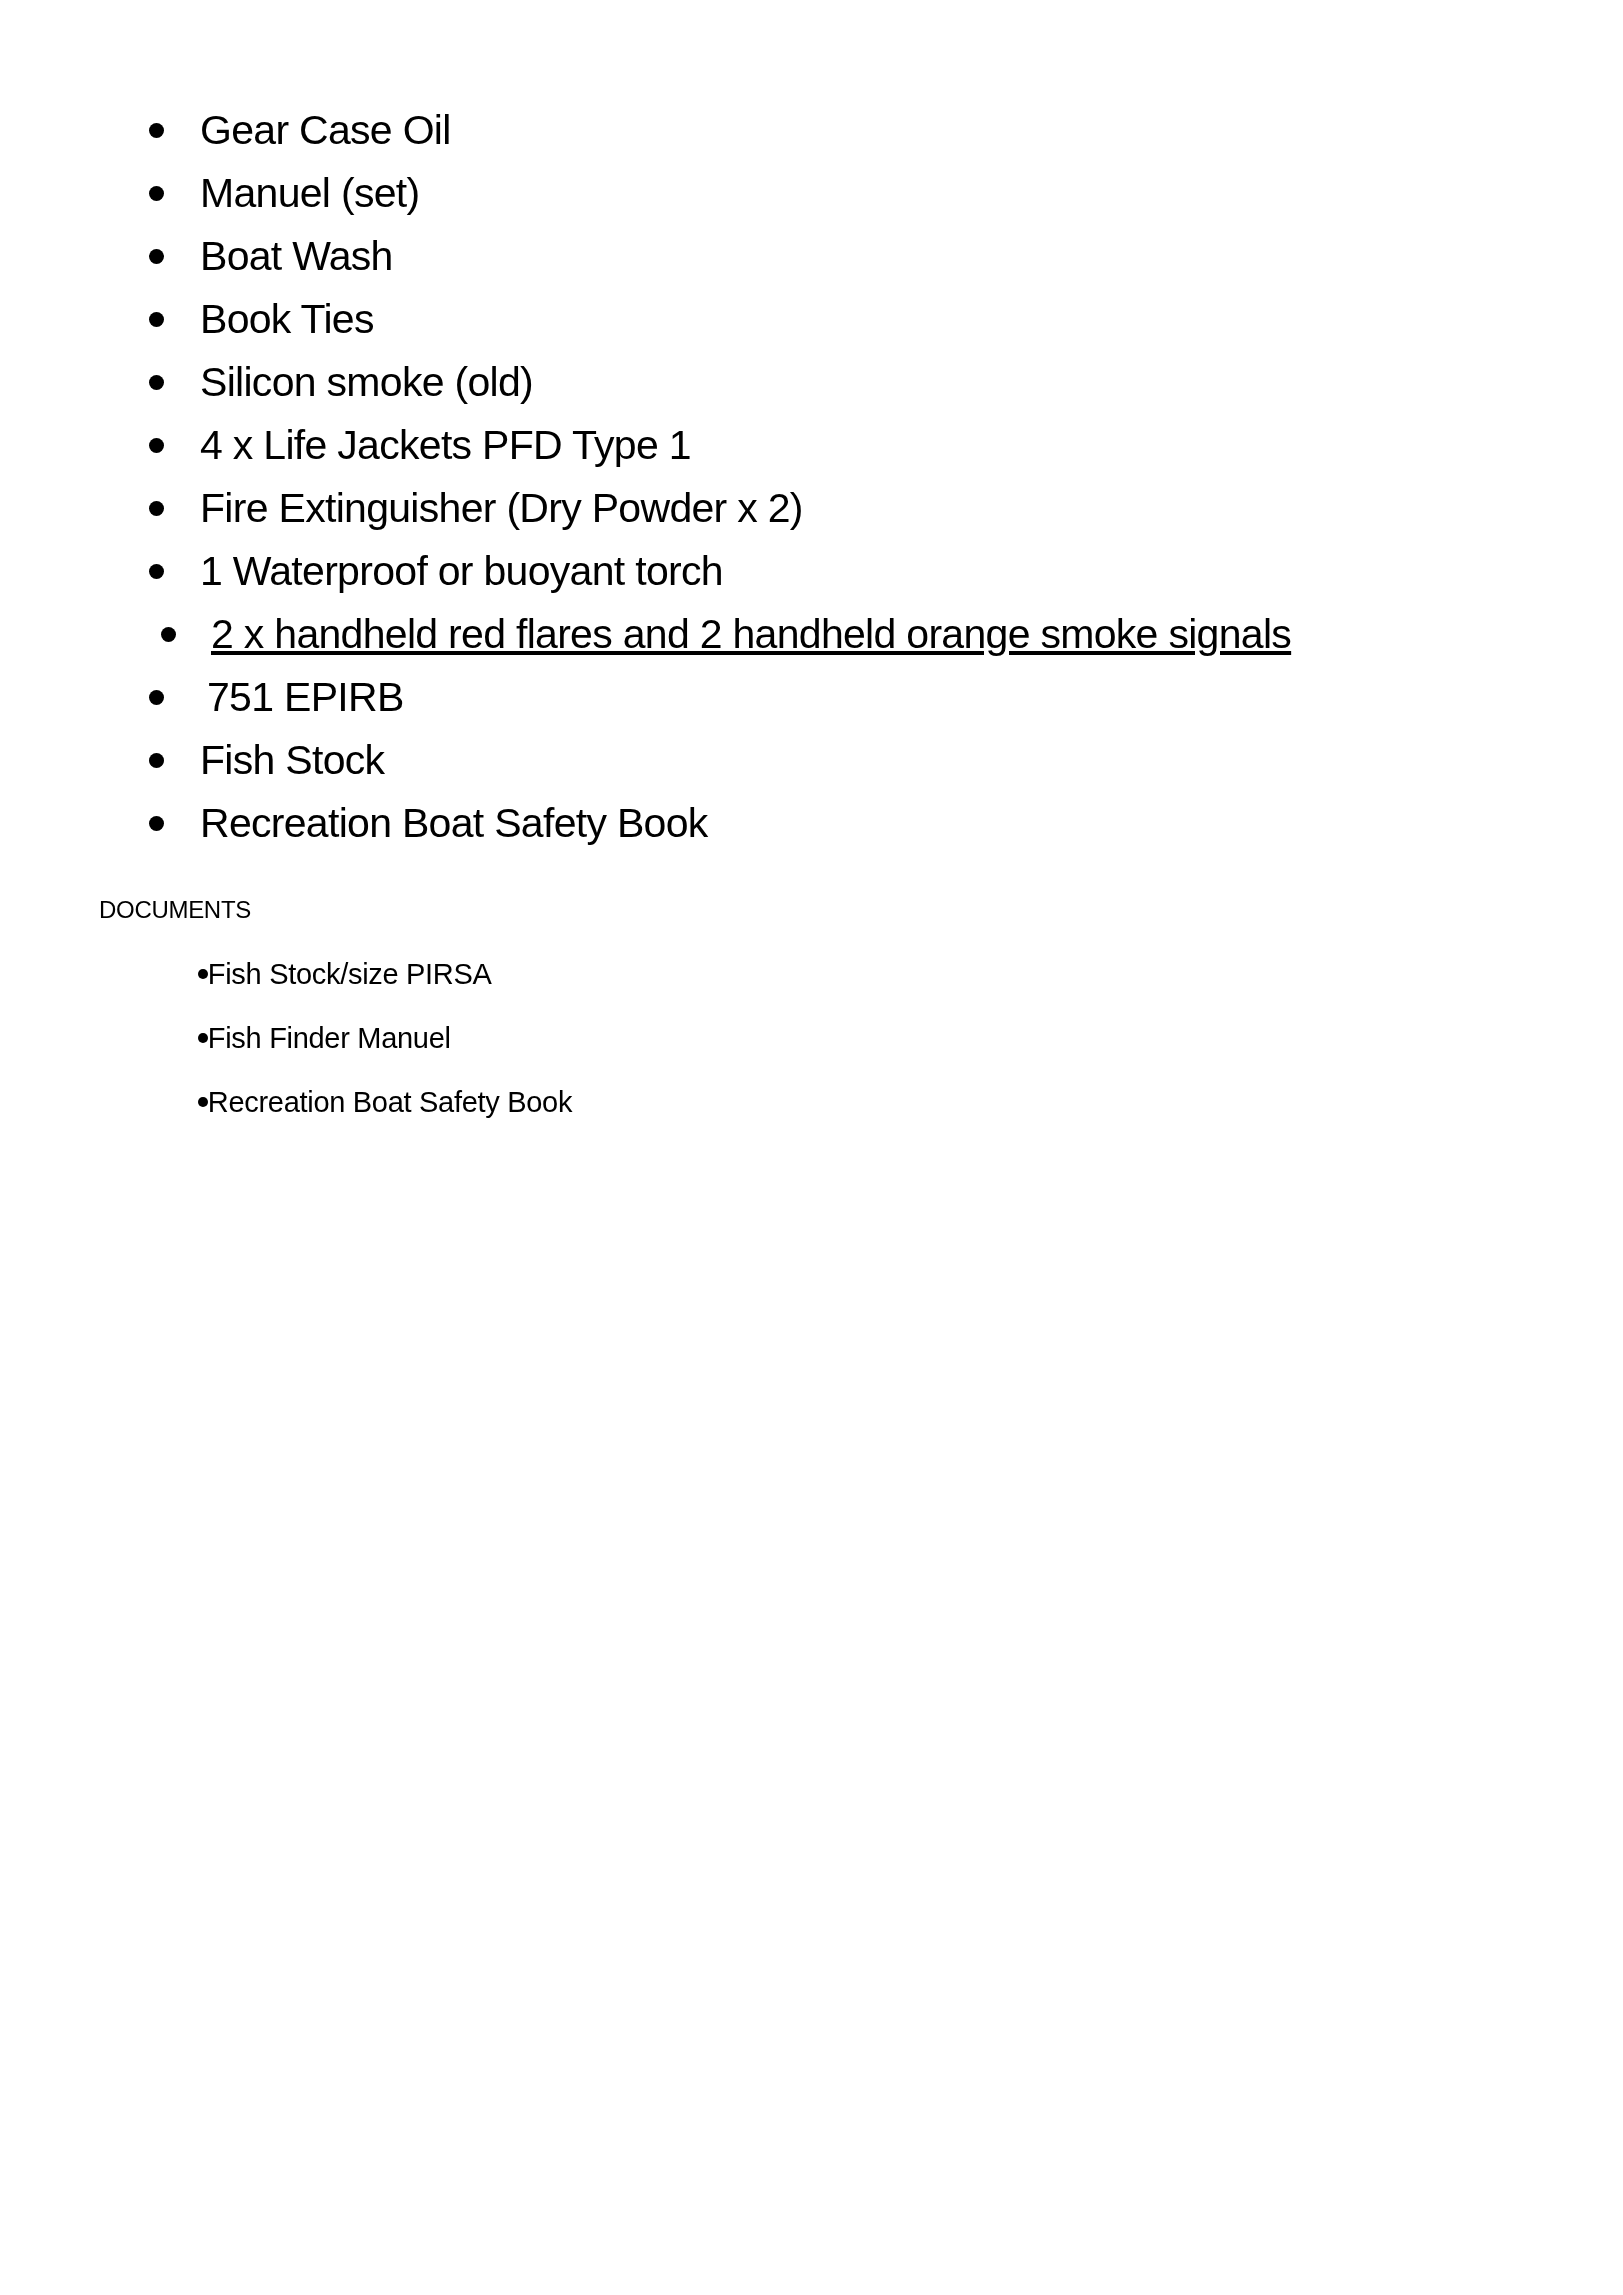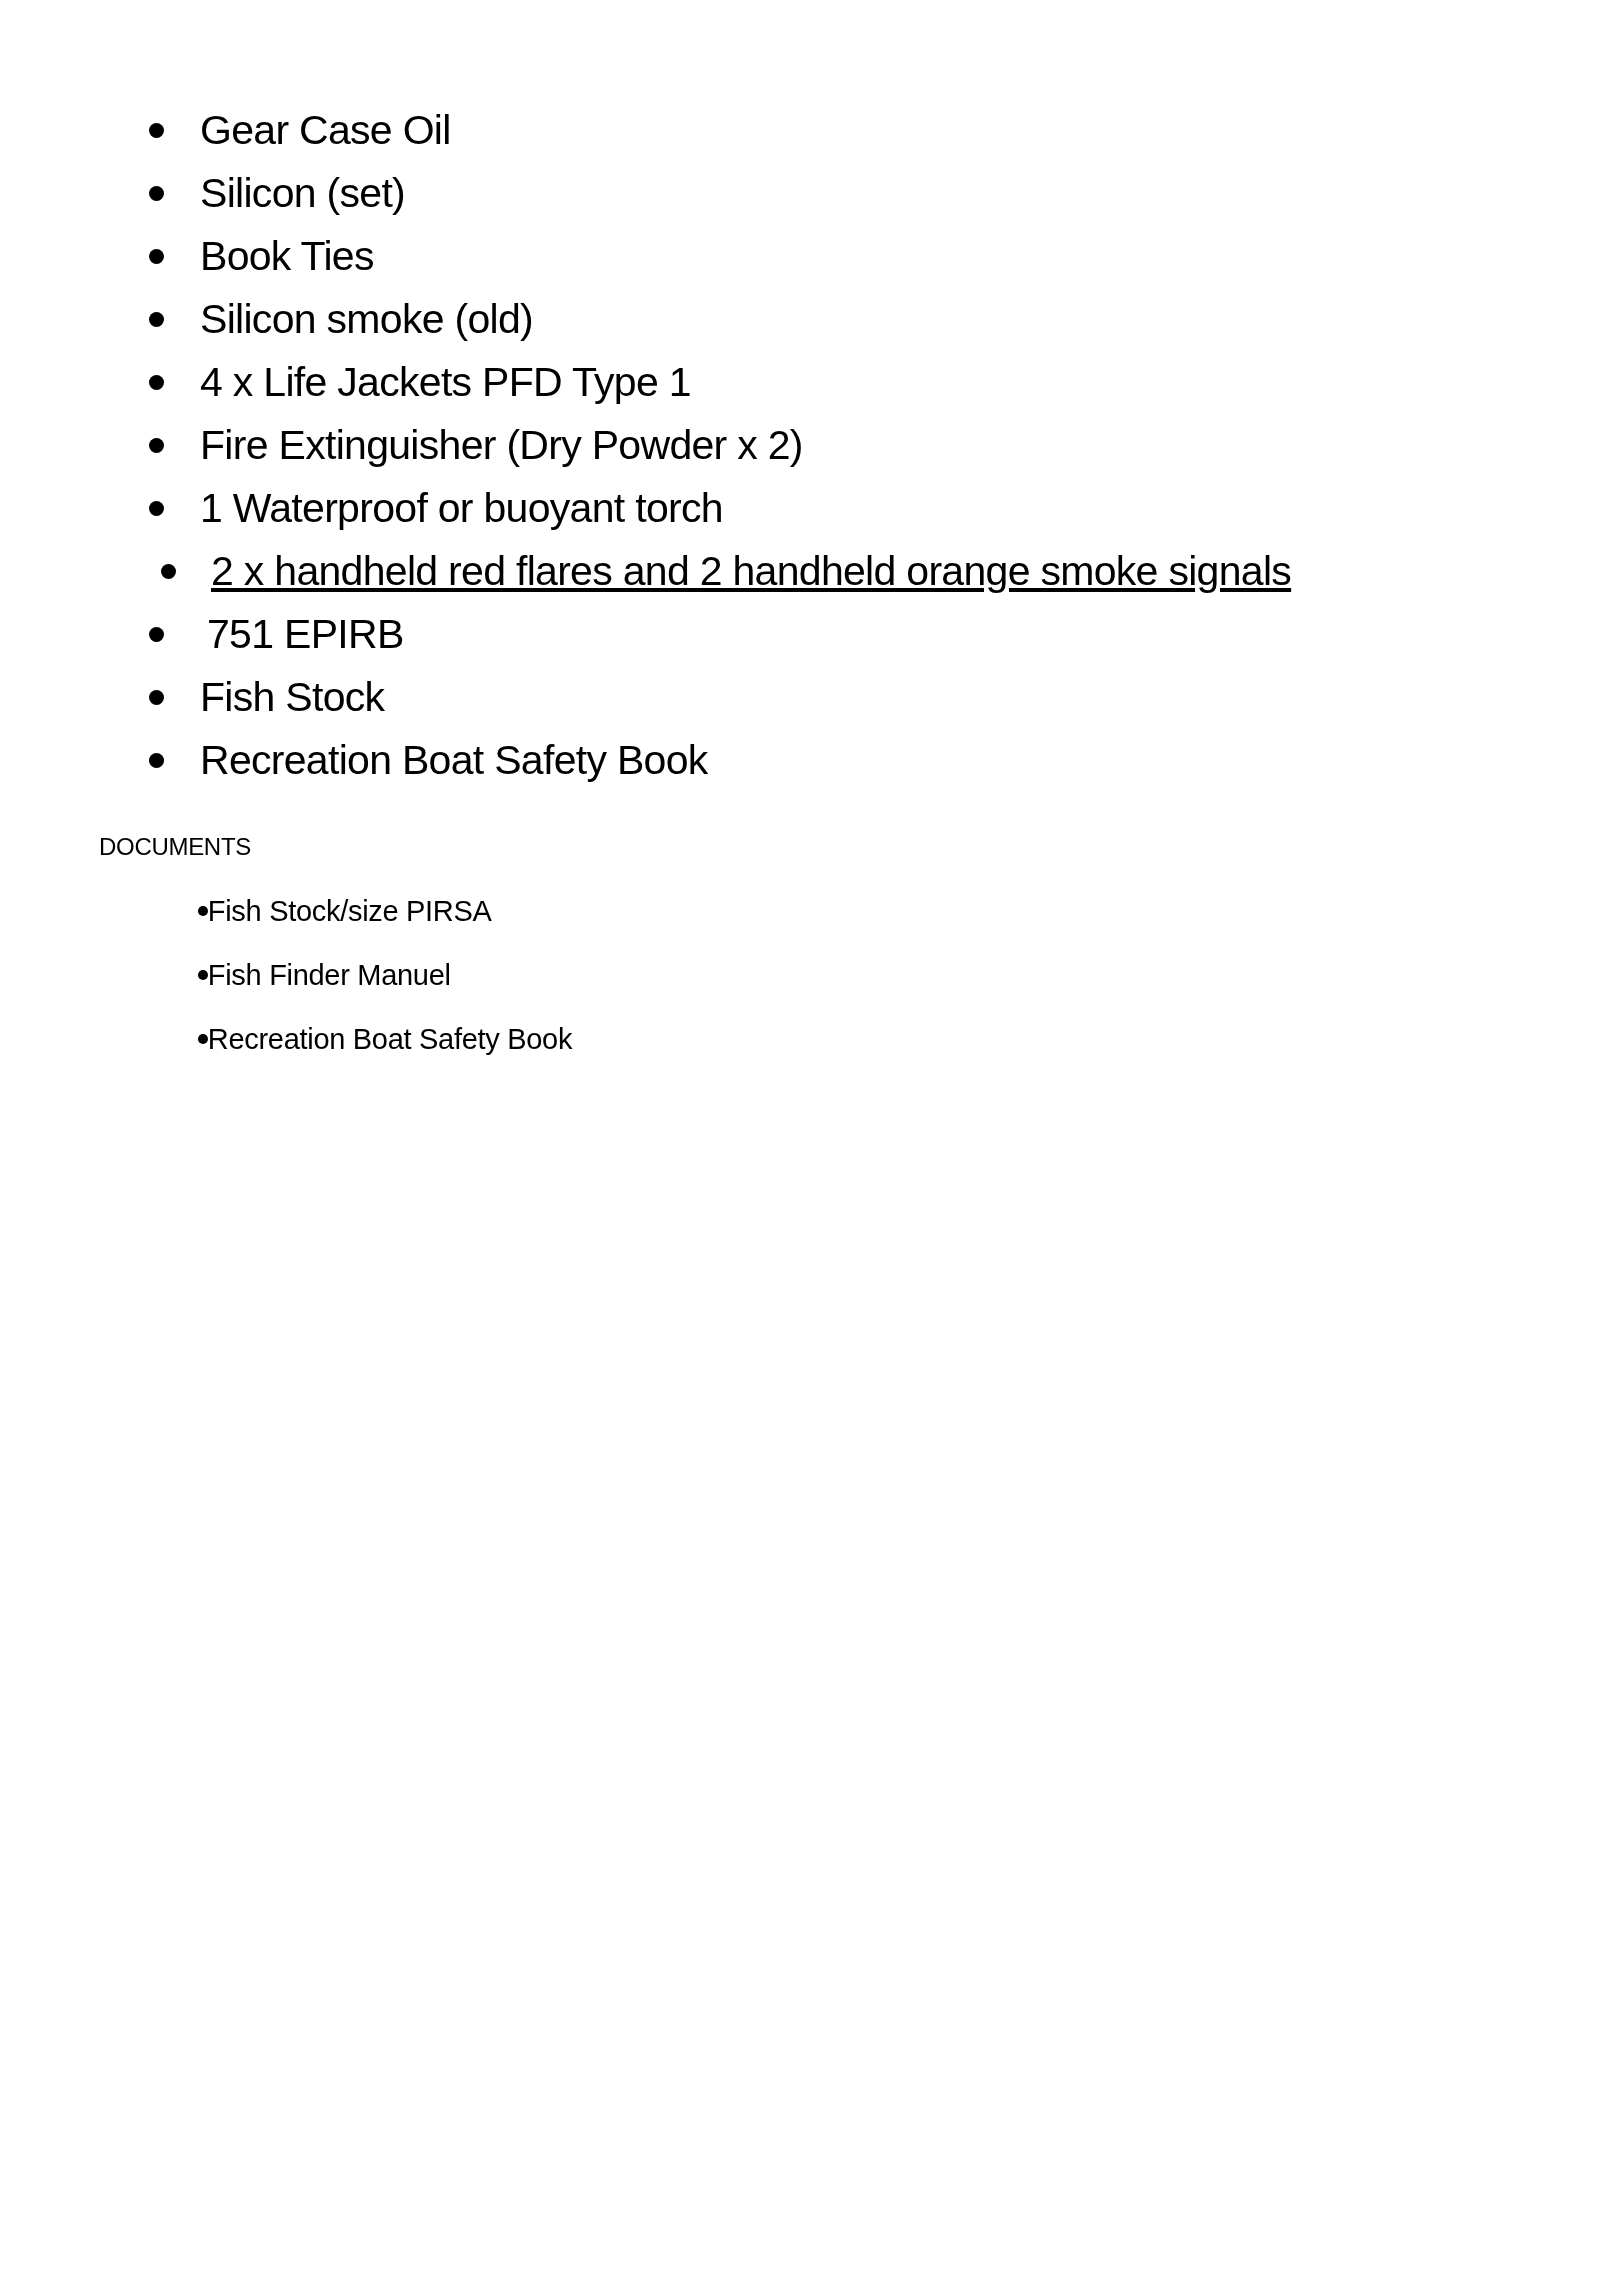--- a/index.html
+++ b/index.html
@@ -62,21 +62,25 @@
 
 <div class="page">
 
   <ul class="main-list">
     <li>
       <span class="bullet"></span>
       <span class="txt">Gear Case Oil</span>
     </li>
     <li>
       <span class="bullet"></span>
-      <span class="txt">Silicon (set)</span>
+      <span class="txt">Manuel (set)</span>
+    </li>
+    <li>
+      <span class="bullet"></span>
+      <span class="txt">Boat Wash</span>
     </li>
     <li>
       <span class="bullet"></span>
       <span class="txt">Book Ties</span>
     </li>
     <li>
       <span class="bullet"></span>
       <span class="txt">Silicon smoke (old)</span>
     </li>
     <li>

